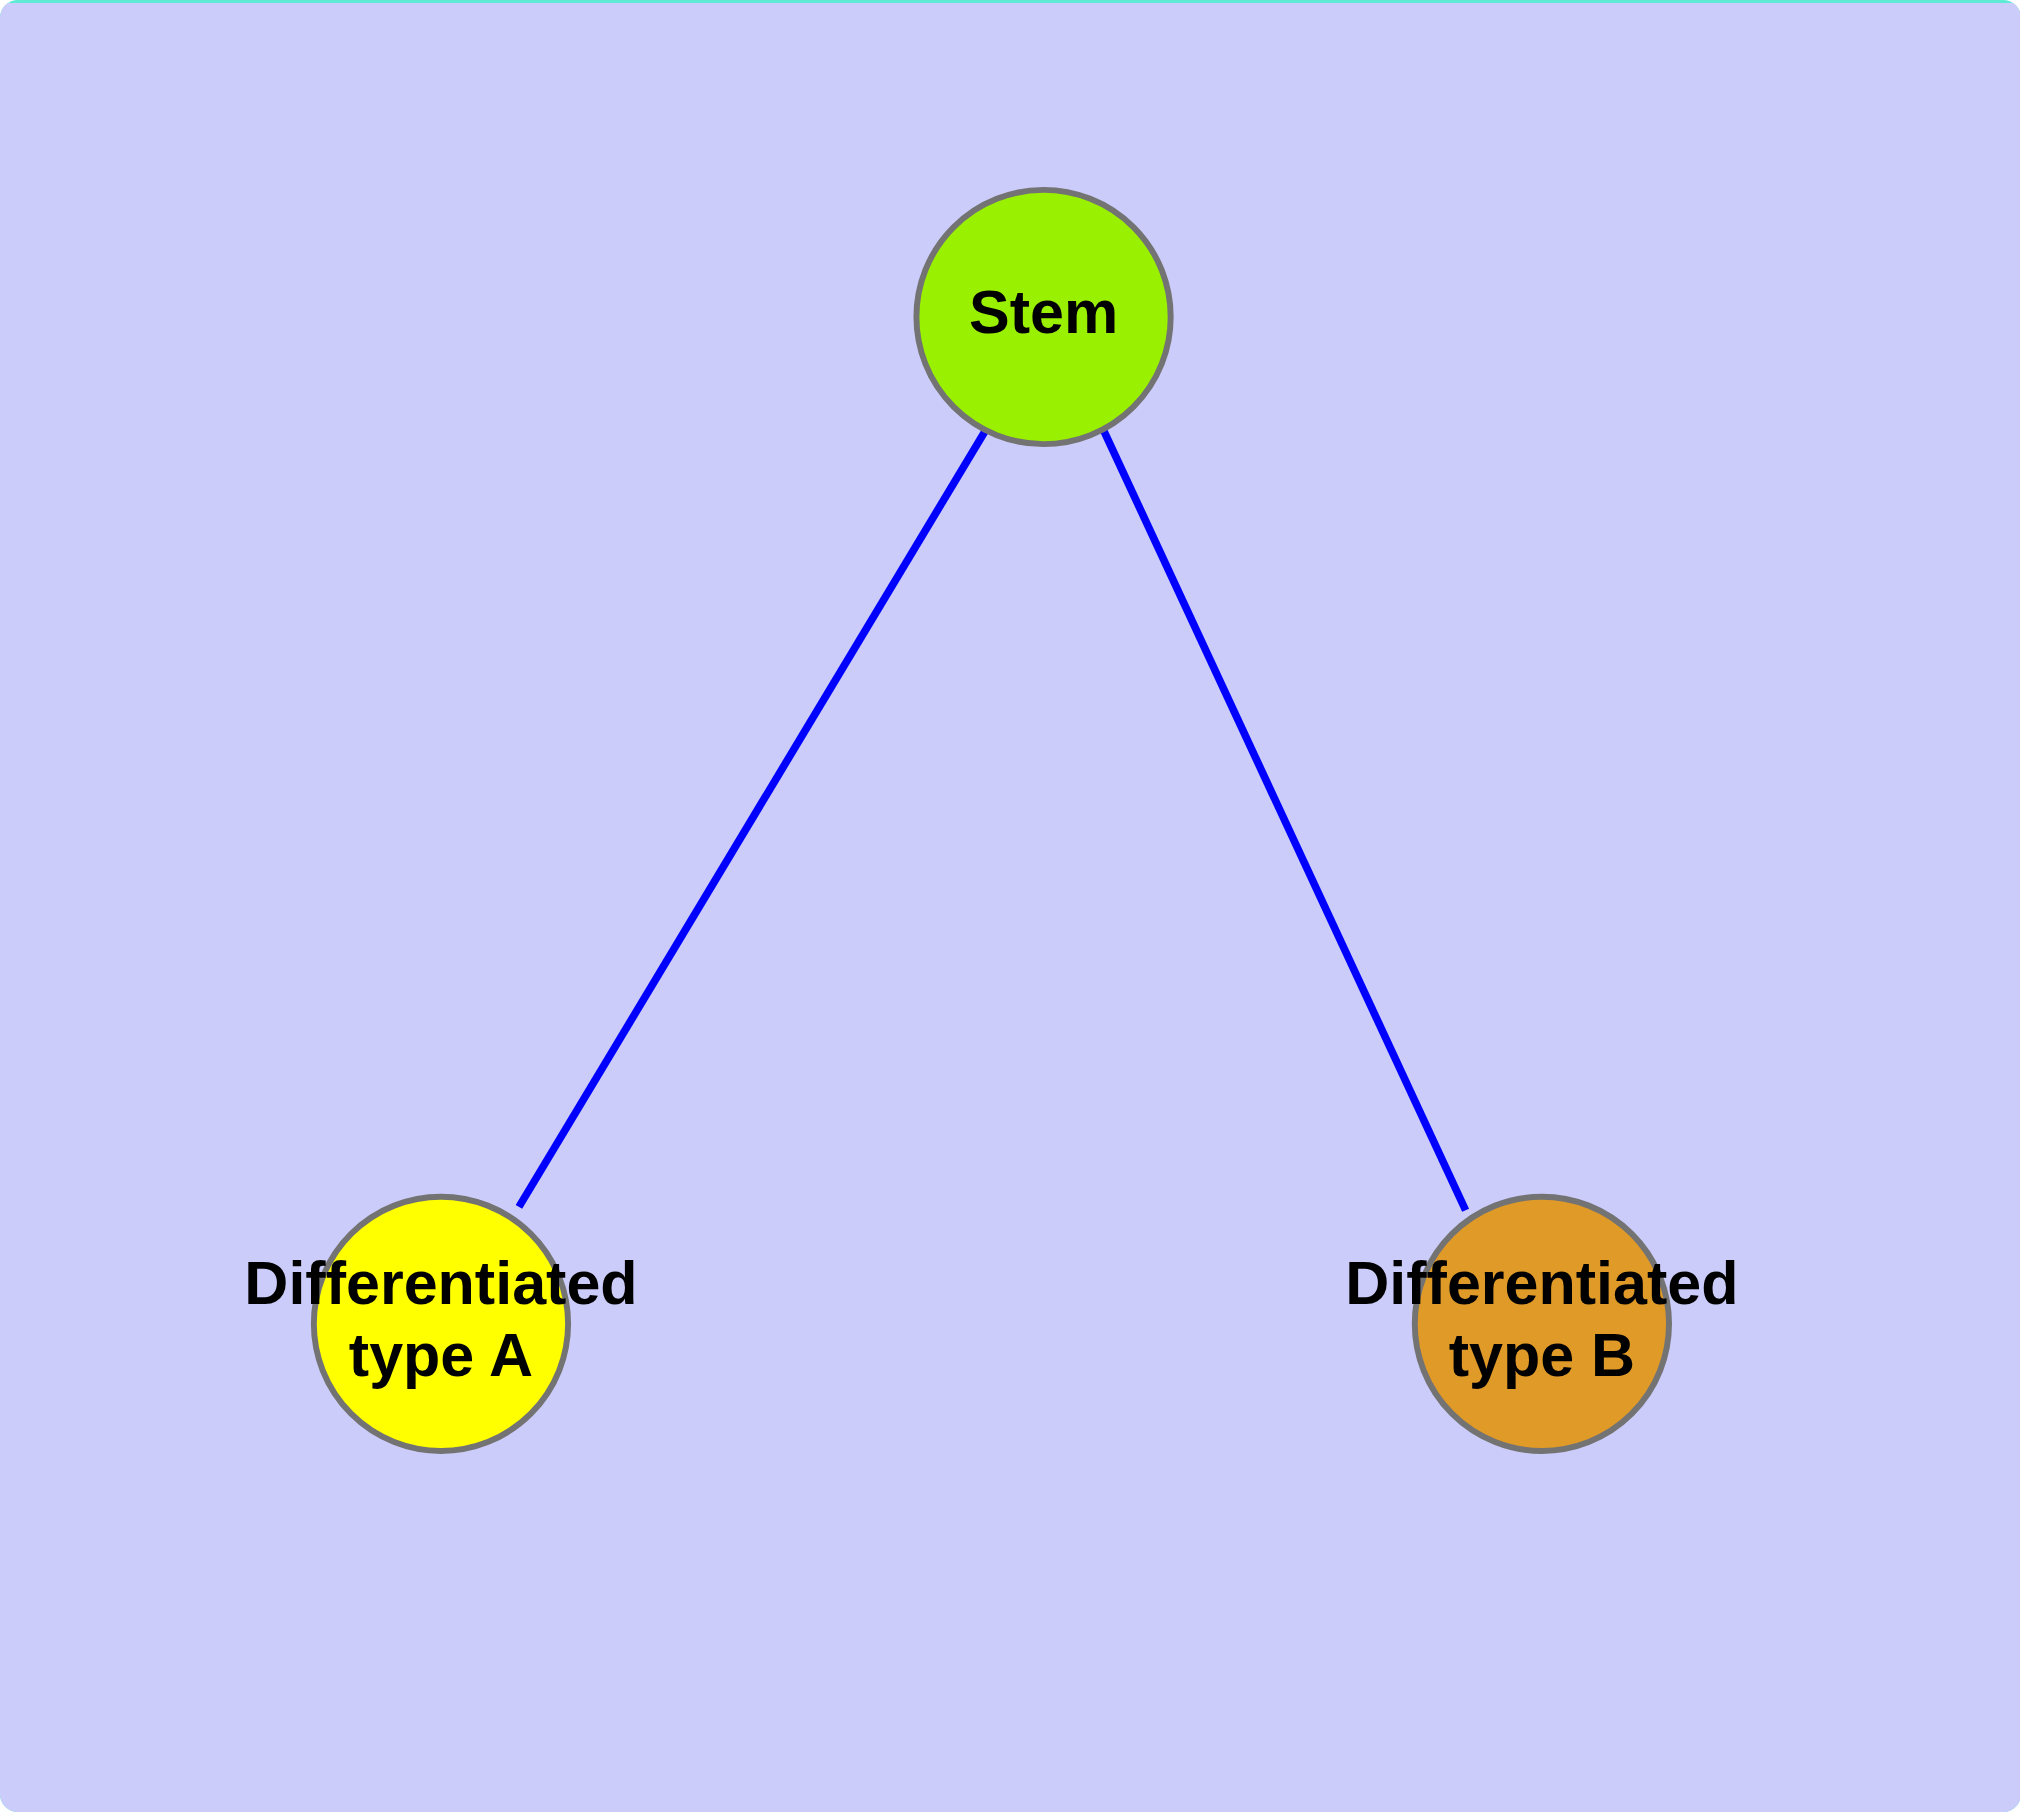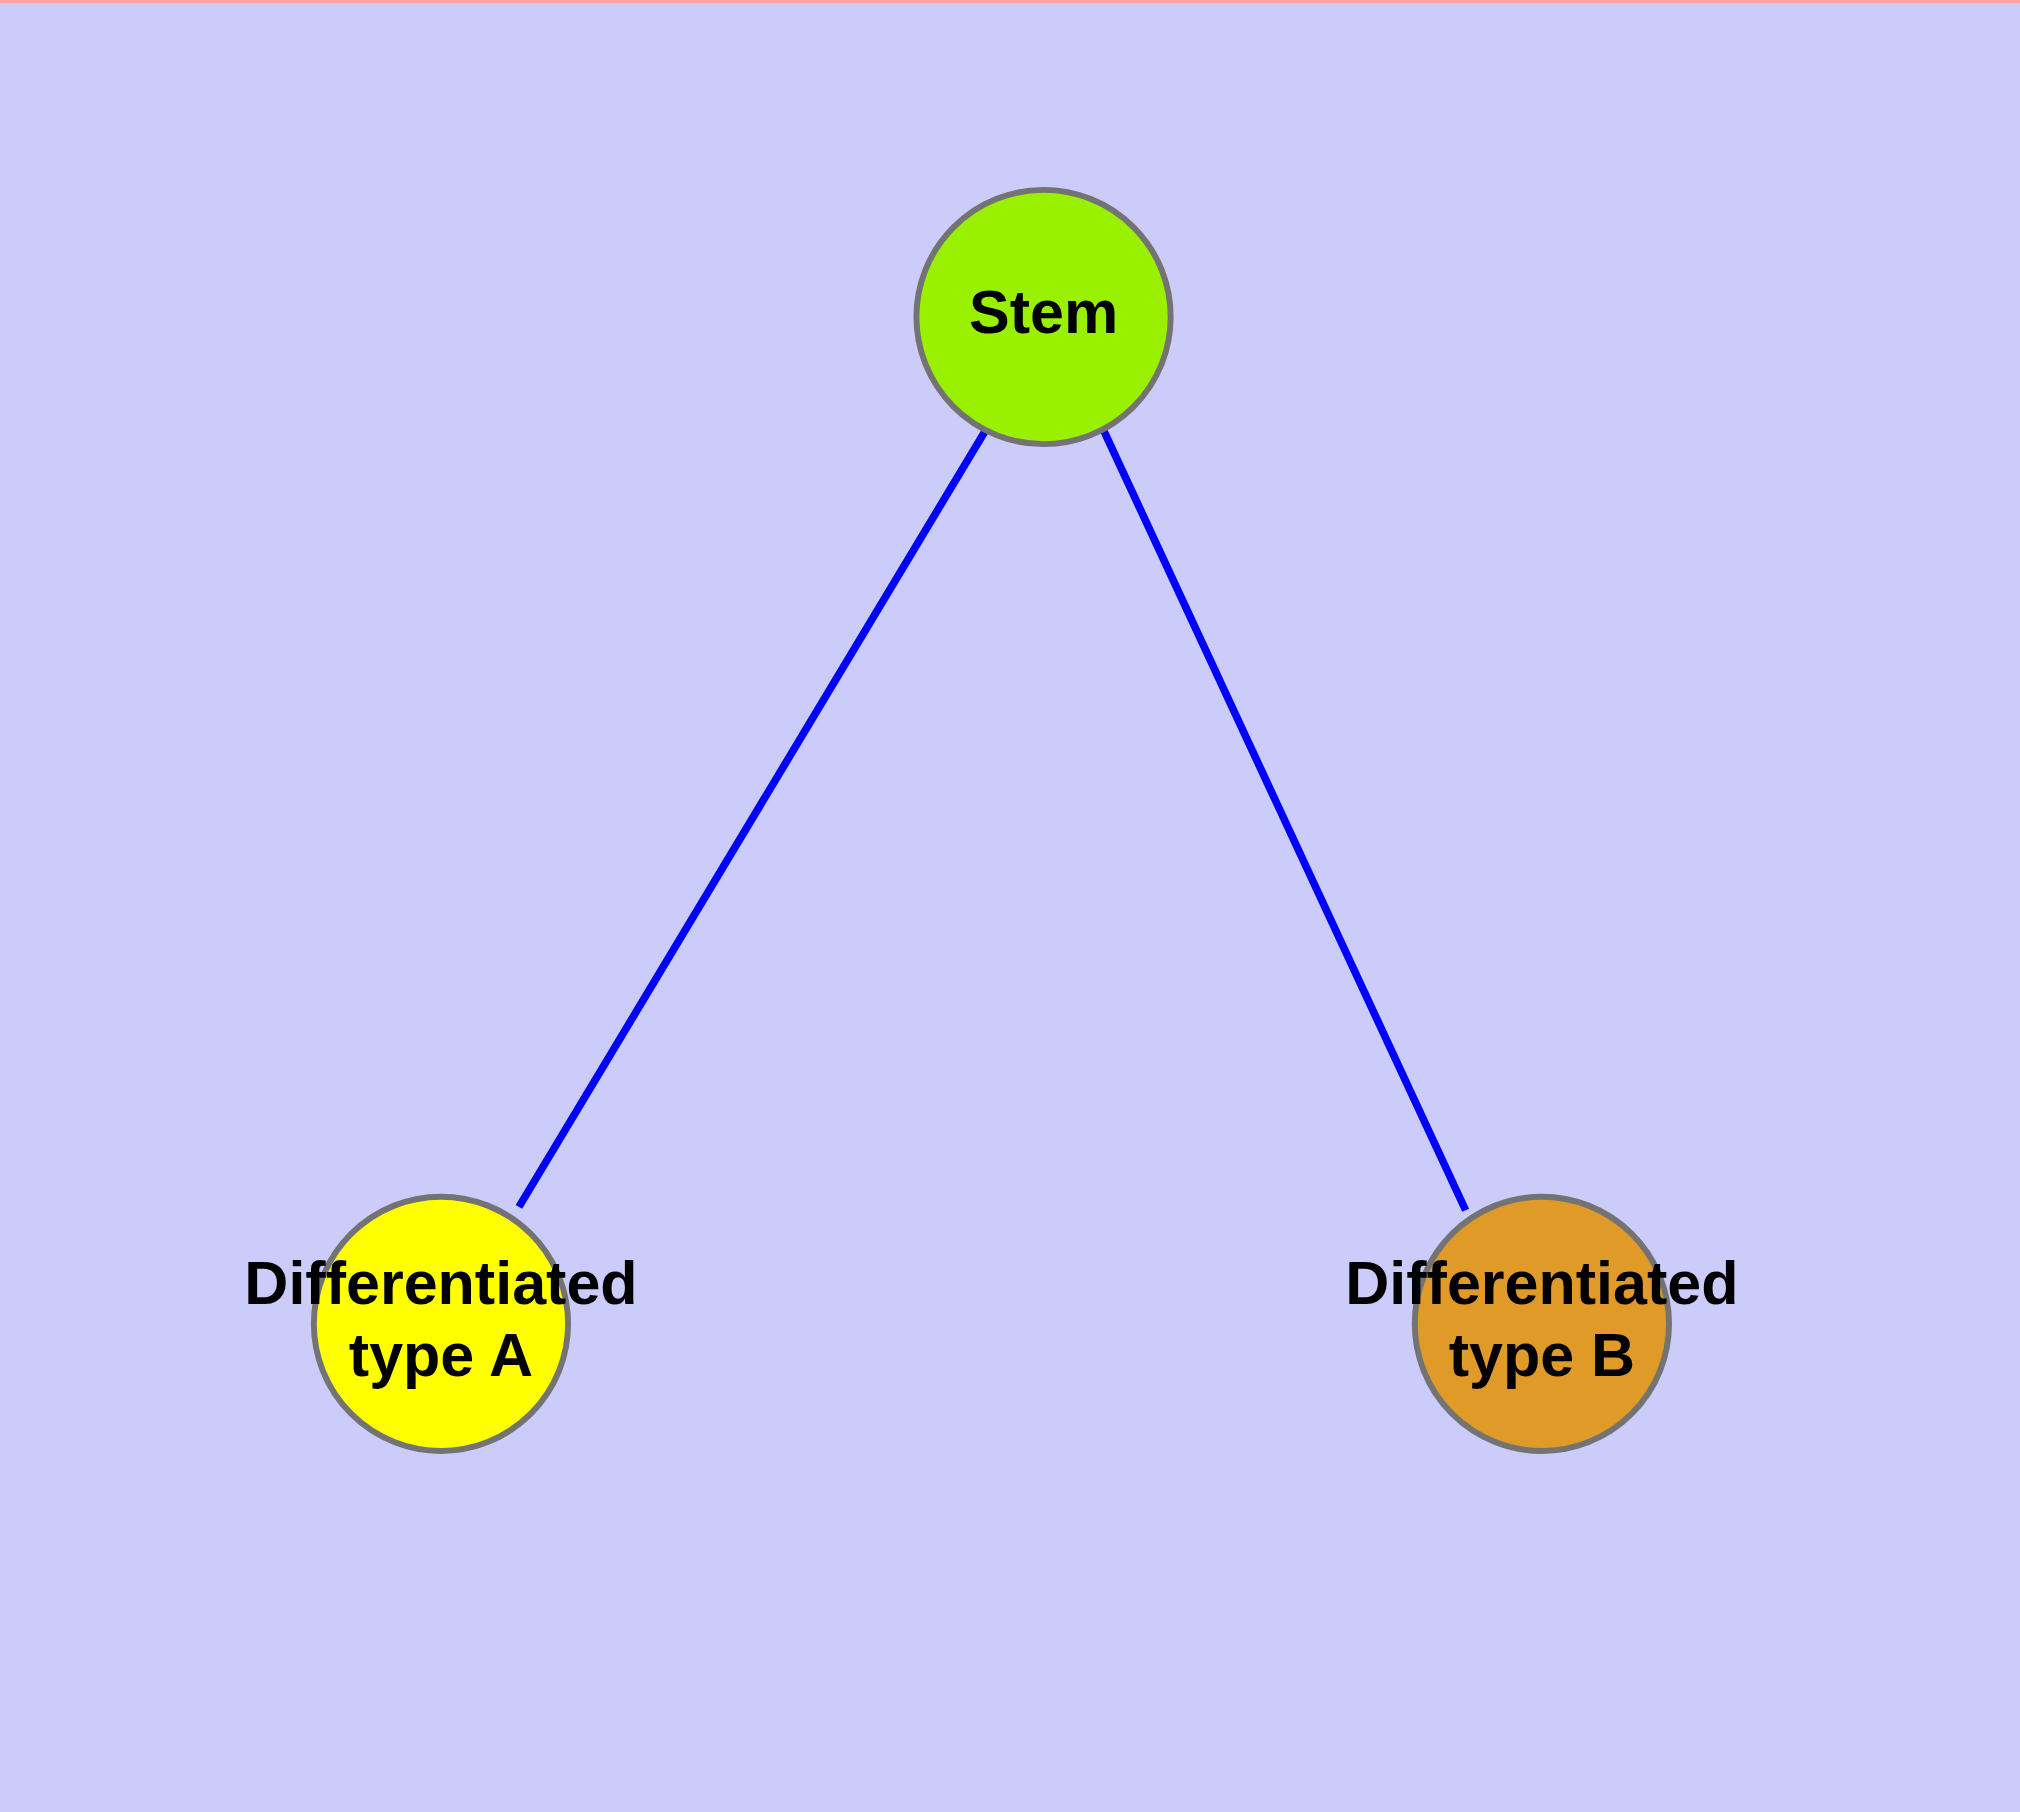--- a/index.html
+++ b/index.html
@@ -39,21 +39,21 @@
     font-weight: bold;
     fill: #000000;
     text-anchor: middle;
     dominant-baseline: middle;
     white-space: pre;
   }
 </style>
 </head>
 <body>
 
-<div id="canvas-wrap" style="width: 2021px; height: 1812px; background: #fca5a5;">
+<div id="canvas-wrap" style="width: 2021px; height: 1812px; background: #5eead4; border-radius: 18px;">
 
   <div id="graph-background" style="background: rgb(204, 204, 250); width: 2021px;"></div>
 
   <svg id="graph-svg" viewBox="0 0 2384 2138">
 
     <g>
       <line x1="1163" y1="507" x2="612" y2="1424" id="edge0" stroke="#0000ff" stroke-width="9" stroke-linecap="butt"></line>
       <line id="edge1" x1="1302" y1="508" x2="1729" y2="1428" stroke="#0000ff" stroke-width="9" stroke-linecap="butt"></line>
     </g>
 

